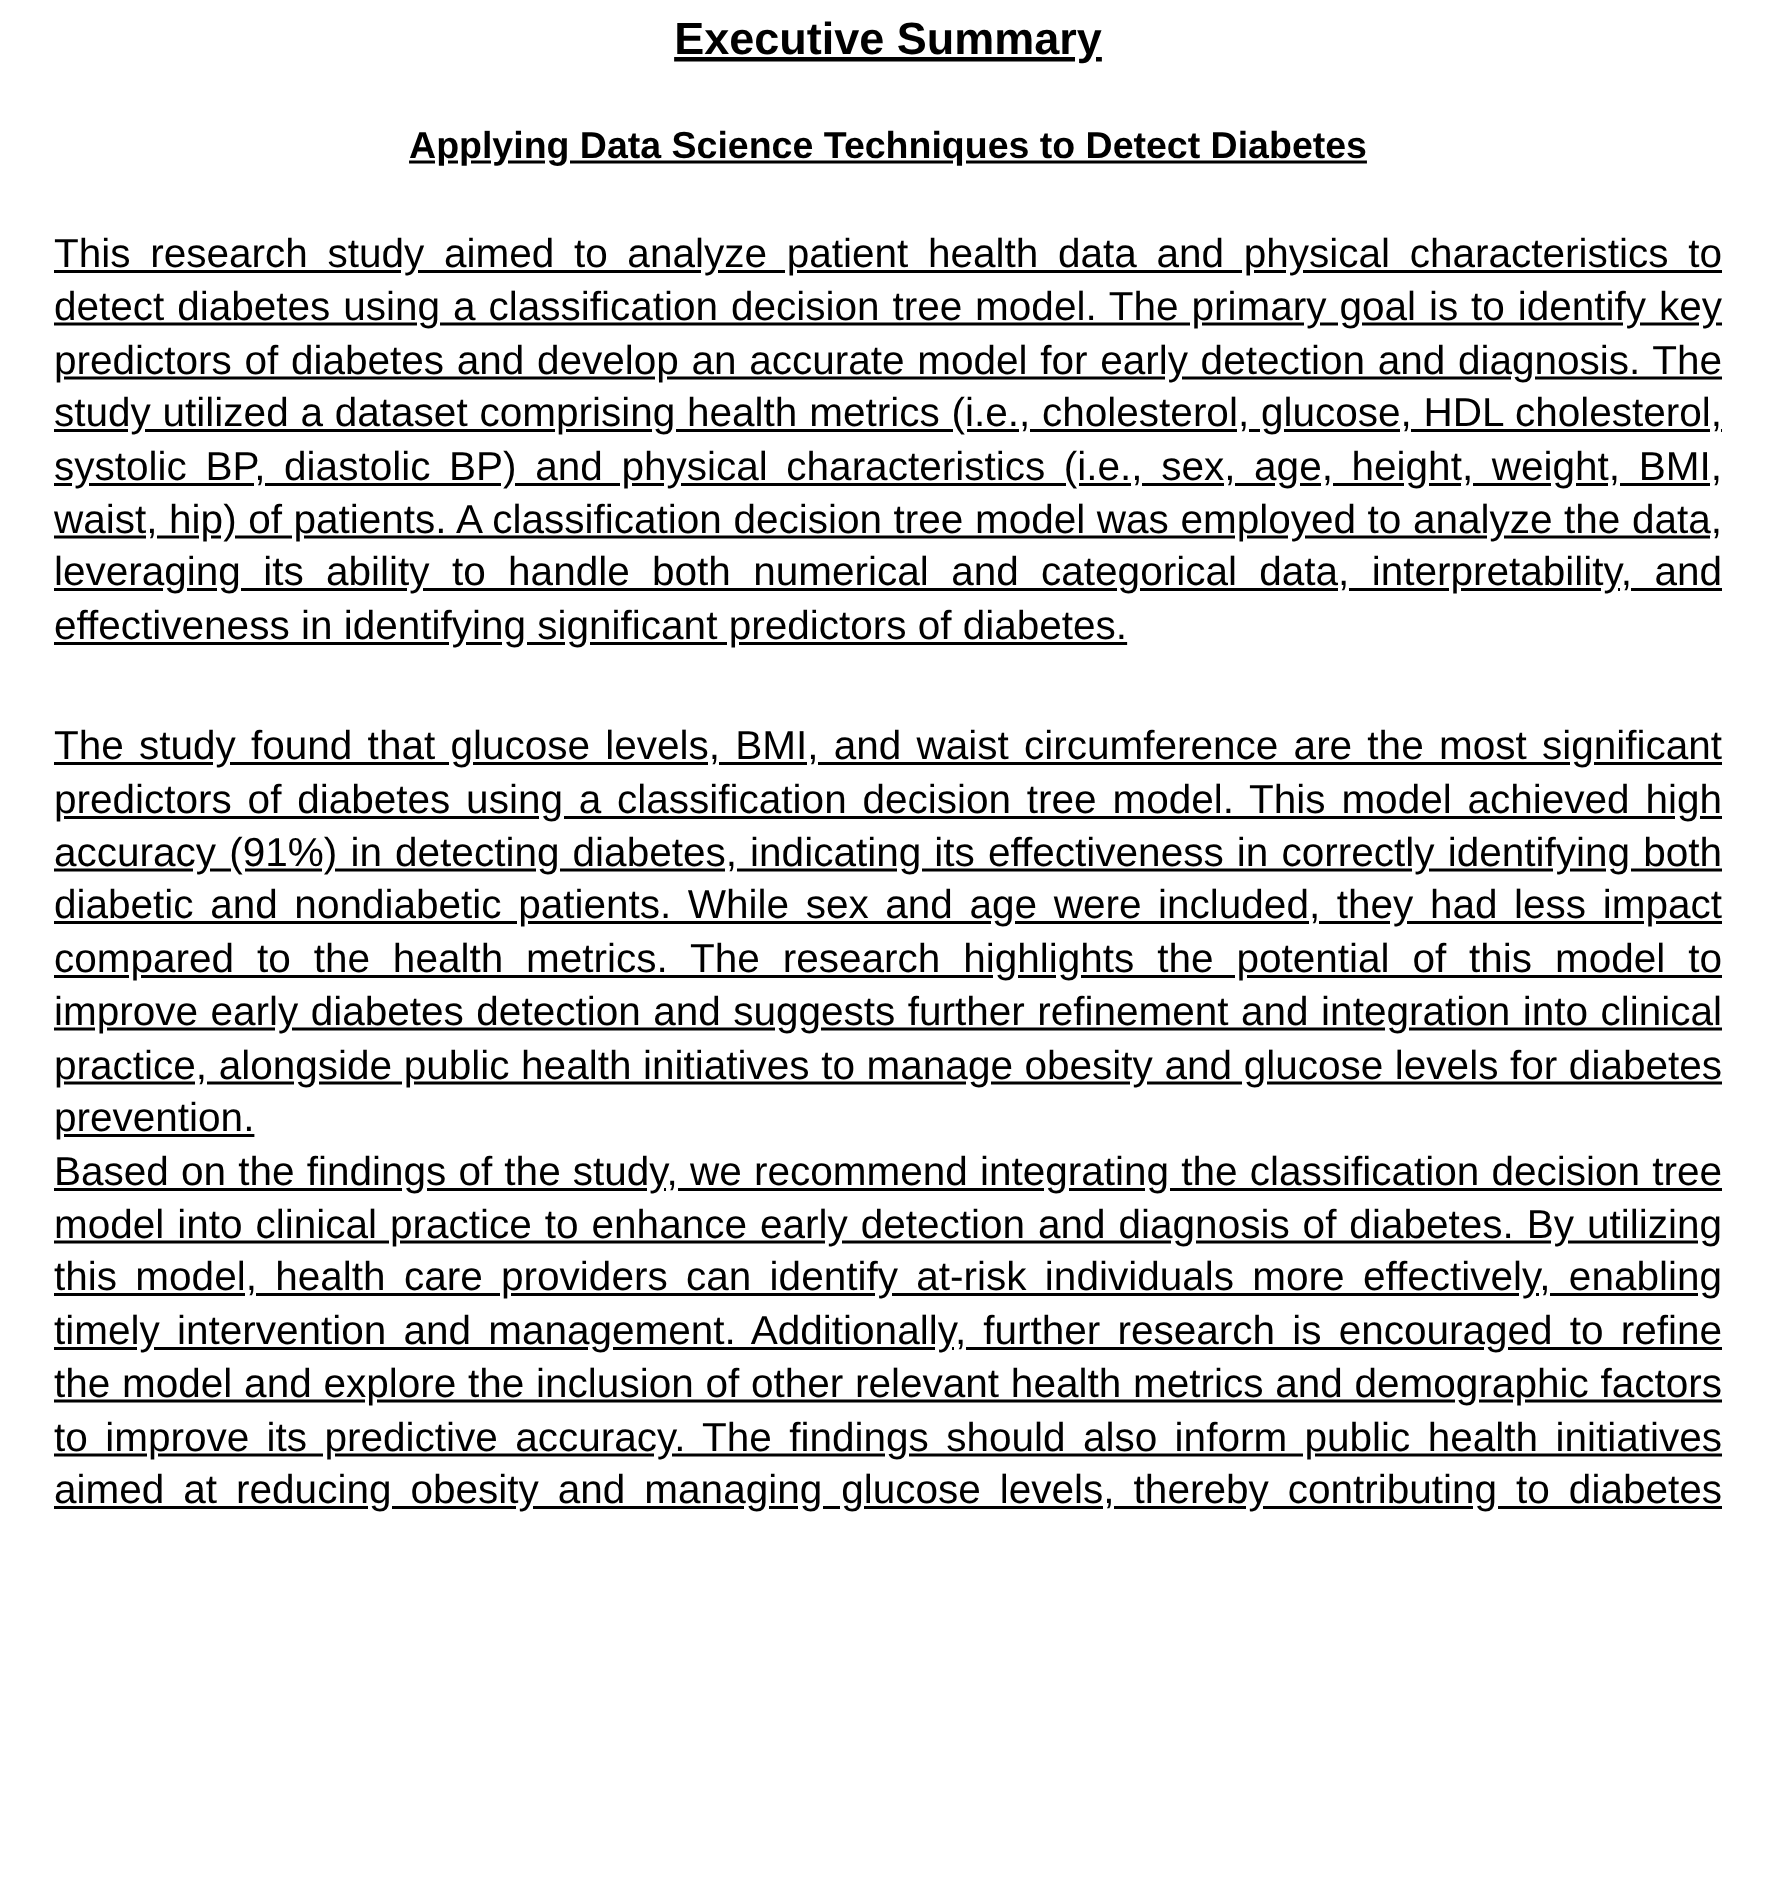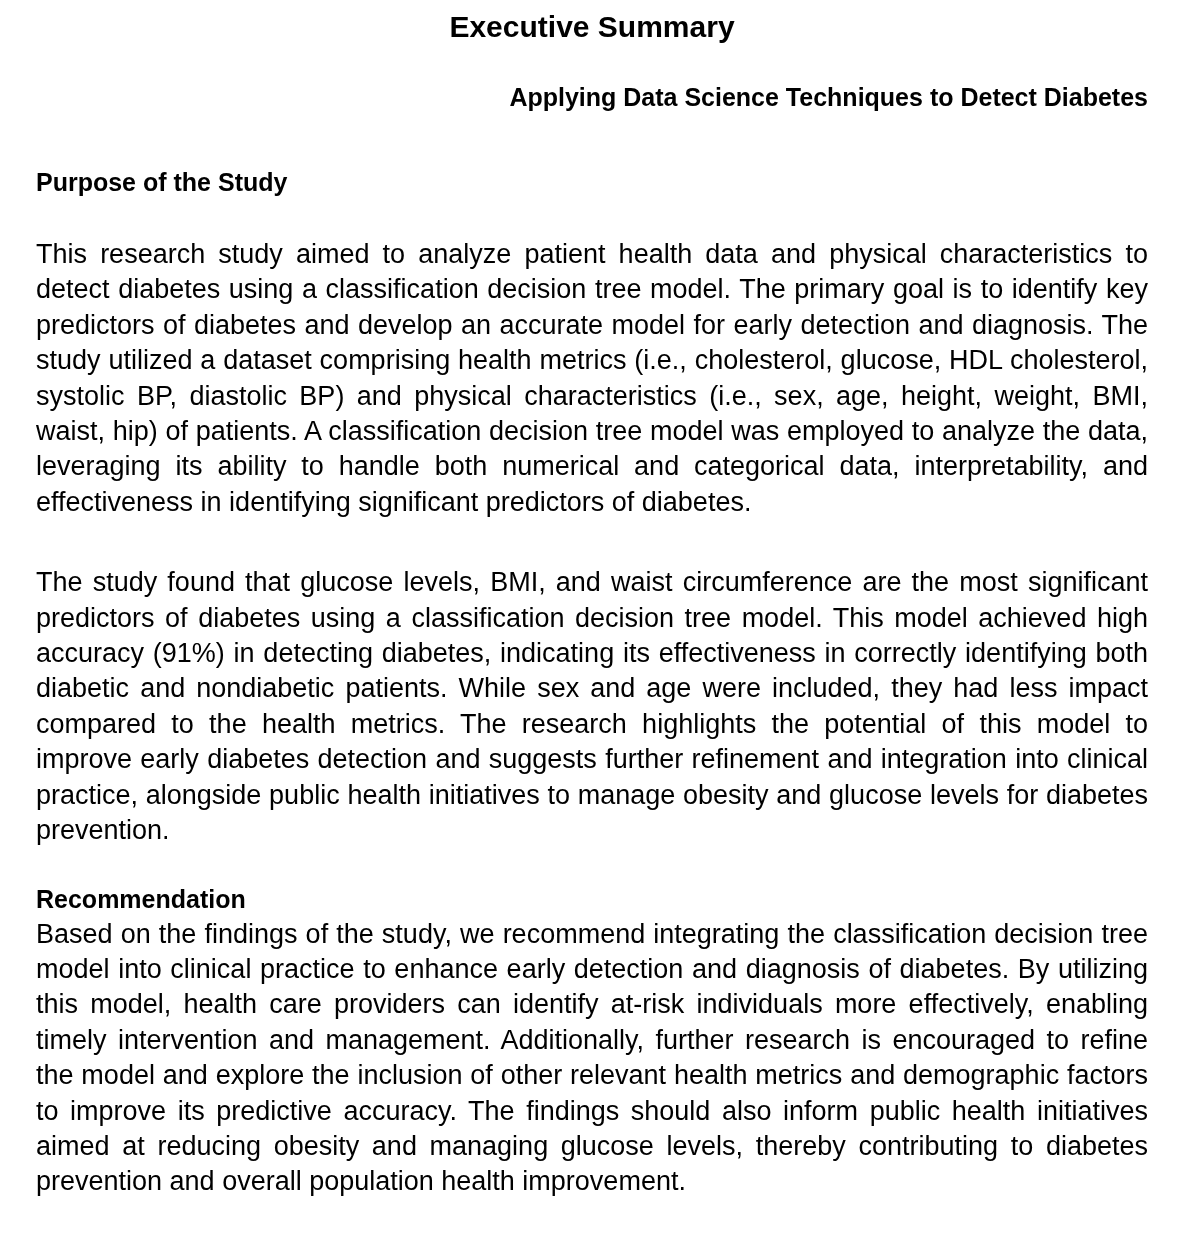--- a/index.html
+++ b/index.html
@@ -3,42 +3,43 @@
 <meta charset="utf-8">
 <style>
   html, body {
     margin: 0;
     padding: 0;
     background: #ffffff;
   }
   .page {
     position: relative;
     width: 1189px;
-    height: 1260px;
+    height: 1016px;
     background: #ffffff;
     color: #000000;
     font-family: "Liberation Sans", sans-serif;
     box-sizing: border-box;
     padding: 7px 41px 0 36px;
     overflow: hidden;
+    text-decoration: underline;
   }
   .doc-title {
     margin: 0;
     font-size: 30px;
     font-weight: bold;
     line-height: 40px;
     text-align: center;
     letter-spacing: 0px;
   }
   .doc-subtitle {
     margin: 33px 0 0 0;
     font-size: 25px;
     font-weight: bold;
     line-height: 35px;
-    text-align: right;
+    text-align: center;
   }
   .section-heading {
     margin: 0;
     font-size: 25px;
     font-weight: bold;
     line-height: 35px;
     text-align: left;
   }
   .heading-purpose { margin-top: 50px; }
   .heading-findings { margin-top: 29px; }
@@ -57,24 +58,22 @@
 </style>
 </head>
 <body>
 
 <div class="page">
 
   <h1 class="doc-title">Executive Summary</h1>
 
   <h2 class="doc-subtitle">Applying Data Science Techniques to Detect Diabetes</h2>
 
-  <h2 class="section-heading heading-purpose">Purpose of the Study</h2>
 
   <p class="body-paragraph para-purpose">This research study aimed to analyze patient health data and physical characteristics to detect diabetes using a classification decision tree model. The primary goal is to identify key predictors of diabetes and develop an accurate model for early detection and diagnosis. The study utilized a dataset comprising health metrics (i.e., cholesterol, glucose, HDL cholesterol, systolic BP, diastolic BP) and physical characteristics (i.e., sex, age, height, weight, BMI, waist, hip) of patients. A classification decision tree model was employed to analyze the data, leveraging its ability to handle both numerical and categorical data, interpretability, and effectiveness in identifying significant predictors of diabetes.</p>
 
 
   <p class="body-paragraph para-findings">The study found that glucose levels, BMI, and waist circumference are the most significant predictors of diabetes using a classification decision tree model. This model achieved high accuracy (91%) in detecting diabetes, indicating its effectiveness in correctly identifying both diabetic and nondiabetic patients. While sex and age were included, they had less impact compared to the health metrics. The research highlights the potential of this model to improve early diabetes detection and suggests further refinement and integration into clinical practice, alongside public health initiatives to manage obesity and glucose levels for diabetes prevention.</p>
 
-  <h2 class="section-heading heading-recommendation">Recommendation</h2>
 
   <p class="body-paragraph para-recommendation">Based on the findings of the study, we recommend integrating the classification decision tree model into clinical practice to enhance early detection and diagnosis of diabetes. By utilizing this model, health care providers can identify at-risk individuals more effectively, enabling timely intervention and management. Additionally, further research is encouraged to refine the model and explore the inclusion of other relevant health metrics and demographic factors to improve its predictive accuracy. The findings should also inform public health initiatives aimed at reducing obesity and managing glucose levels, thereby contributing to diabetes prevention and overall population health improvement.</p>
 
 </div>
 
 </body></html>

